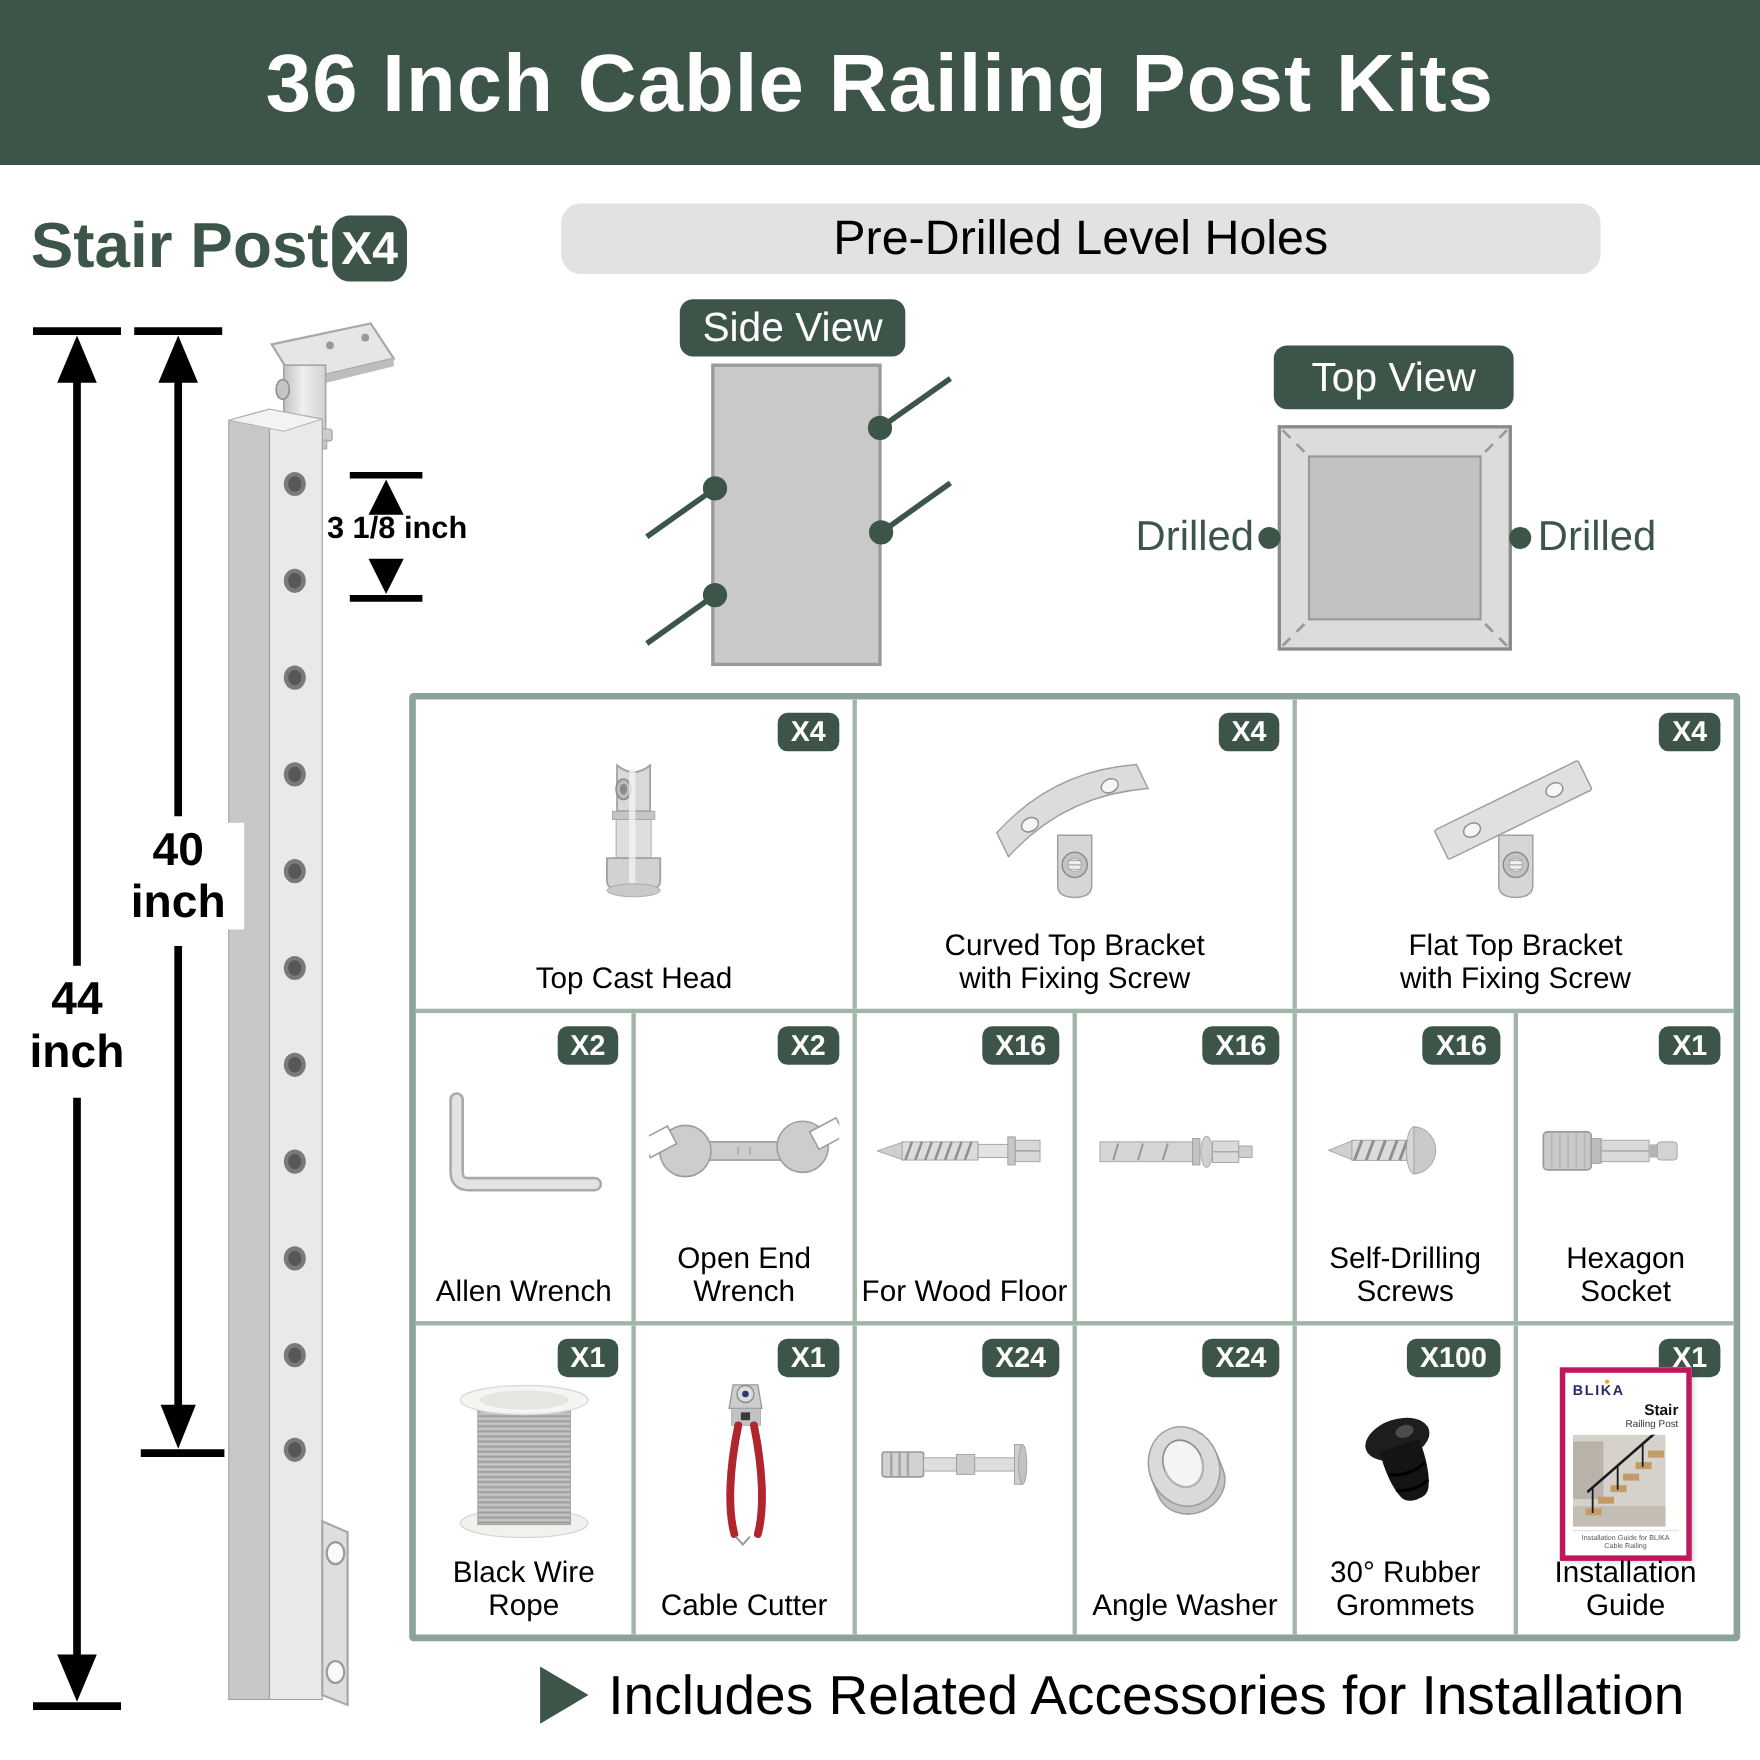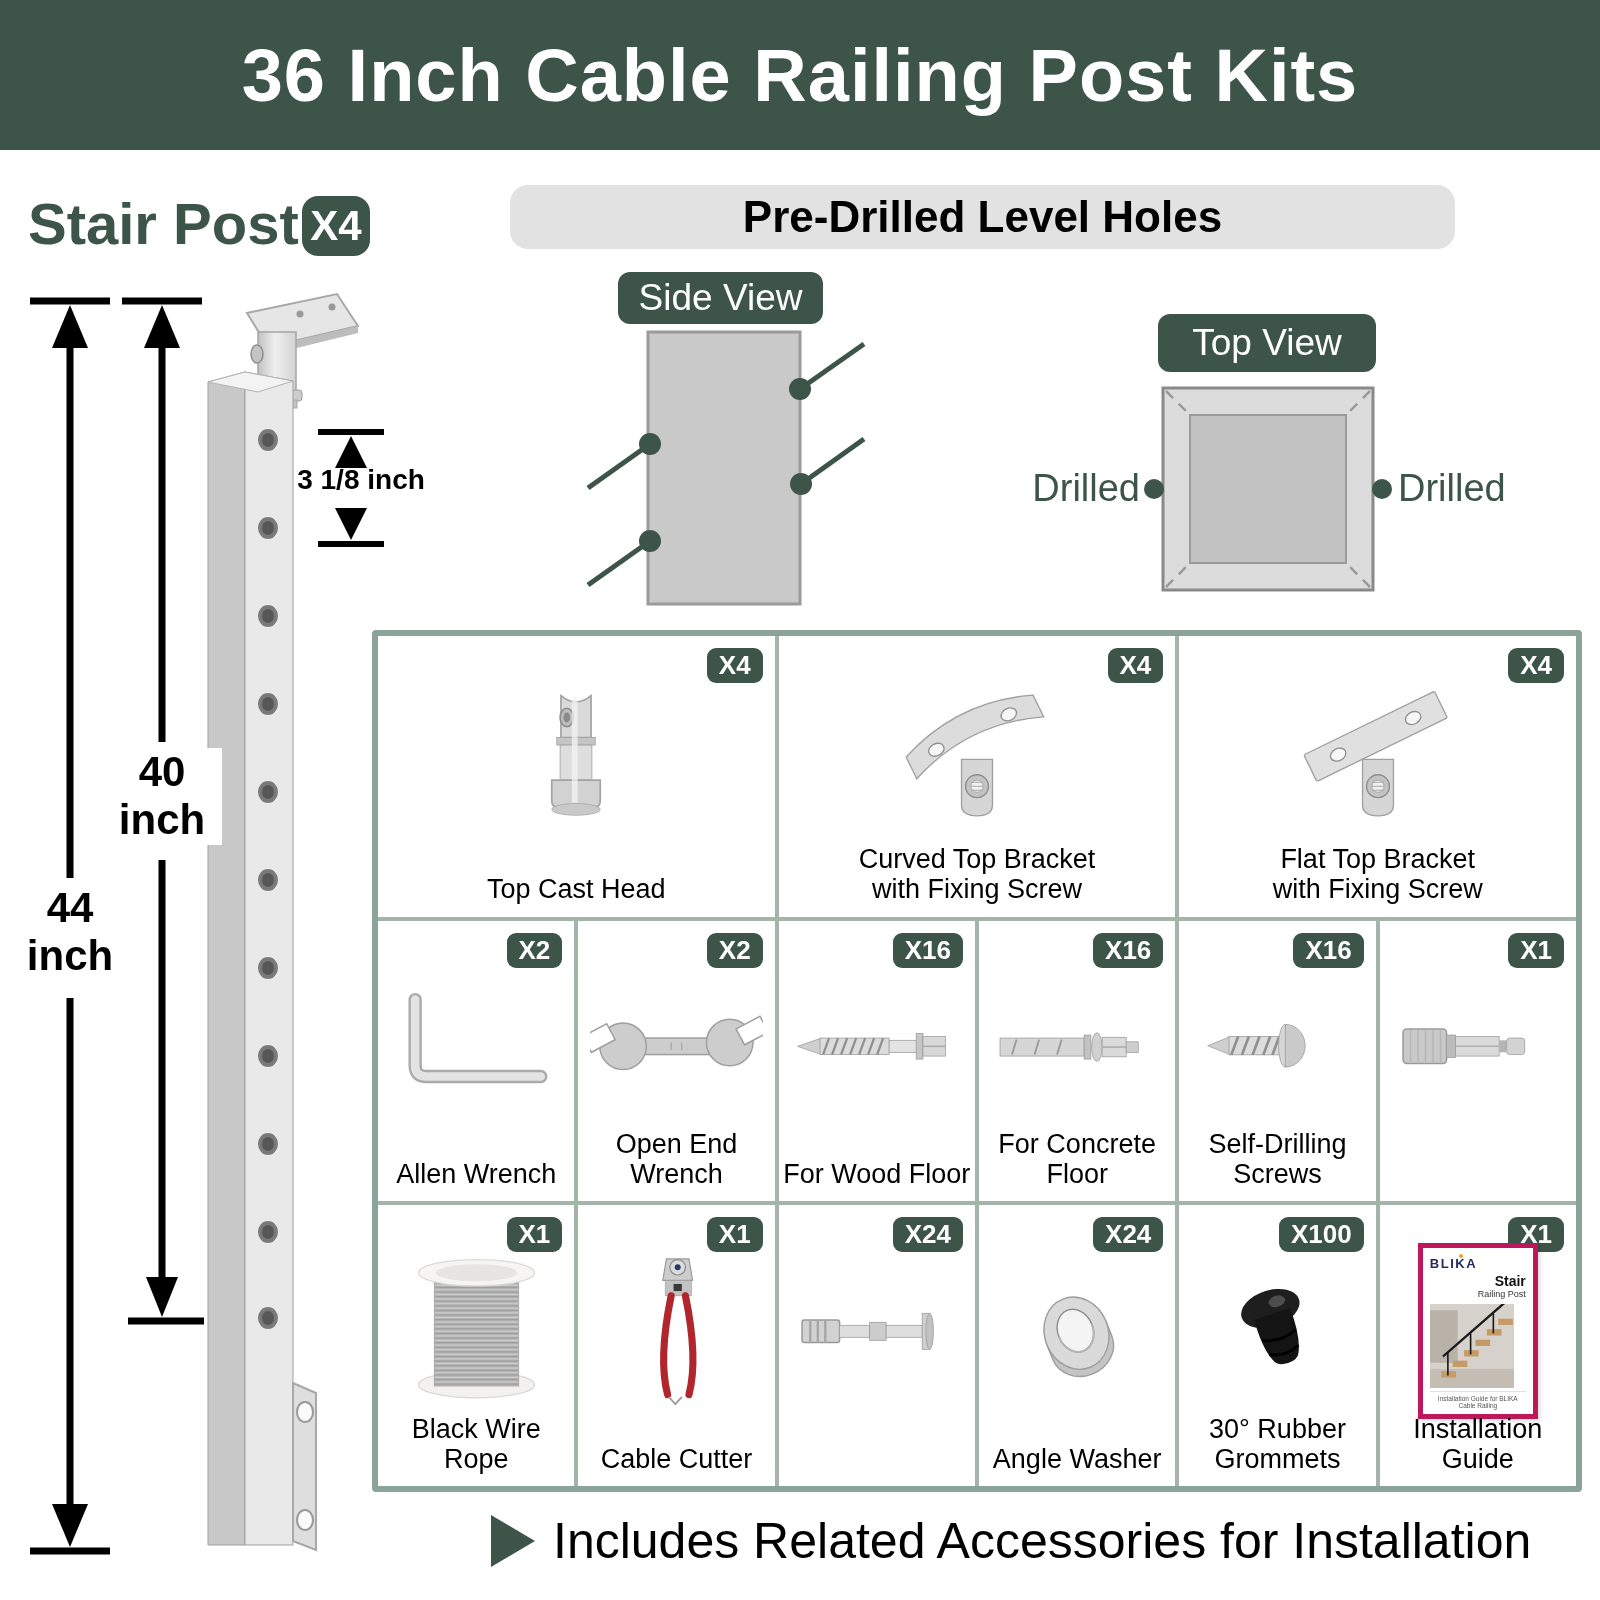--- a/index.html
+++ b/index.html
@@ -24,21 +24,21 @@
   .stair-post-title{position:absolute;left:28px;top:190px;font-size:58px;font-weight:bold;color:var(--green);}
   .post-count-badge{position:absolute;left:302px;top:196px;width:68px;height:60px;background:var(--green);
     color:#fff;font-size:42px;font-weight:bold;border-radius:16px;display:flex;align-items:center;justify-content:center;}
   .dim-label{position:absolute;text-align:center;font-weight:bold;color:#000;line-height:1.15;background:#fff;}
   .dim-44{left:10px;top:884px;width:120px;font-size:42px;}
   .dim-35{left:102px;top:748px;width:120px;font-size:42px;}
   .dim-spacing{left:288px;top:464px;width:146px;font-size:28px;background:transparent;}
 
   
   .predrilled-pill{position:absolute;left:510px;top:185px;width:945px;height:64px;background:#e2e2e2;
-    border-radius:18px;display:flex;align-items:center;justify-content:center;font-size:44px;font-weight:bold;color:#000;}
+    border-radius:18px;display:flex;align-items:center;justify-content:center;font-size:44px;font-weight:normal;color:#000;}
   .view-badge{position:absolute;background:var(--green);color:#fff;border-radius:12px;
     display:flex;align-items:center;justify-content:center;font-size:37px;}
   .side-view-badge{left:618px;top:272px;width:205px;height:52px;}
   .top-view-badge{left:1158px;top:314px;width:218px;height:58px;}
   .drilled-label{position:absolute;top:467px;font-size:38px;color:var(--green);}
   .drilled-left{left:960px;width:180px;text-align:right;}
   .drilled-right{left:1398px;width:200px;text-align:left;}
 
   
   .grid{position:absolute;left:372px;top:630px;width:1210px;height:862px;border:6px solid var(--sage);
@@ -317,22 +317,20 @@
             <svg viewBox="0 0 230 110" width="185">
               <rect x="12" y="44" width="112" height="24" fill="#d6d6d6" stroke="#9a9a9a"></rect>
               <path d="M34,46 l-6,20 M64,46 l-6,20 M94,46 l-6,20" stroke="#9a9a9a" stroke-width="2.5"></path>
               <rect x="124" y="40" width="9" height="32" fill="#c2c2c2" stroke="#9a9a9a"></rect>
               <ellipse cx="141" cy="56" rx="7" ry="19" fill="#d0d0d0" stroke="#9a9a9a"></ellipse>
               <rect x="148" y="43" width="32" height="26" fill="#dadada" stroke="#9a9a9a"></rect>
               <line x1="148" y1="56" x2="180" y2="56" stroke="#aaa" stroke-width="2"></line>
               <rect x="180" y="49" width="16" height="14" fill="#cfcfcf" stroke="#9a9a9a"></rect>
             </svg>
           </div>
-          <div class="cell-label">For Concrete
-Floor</div>
         </div>
         <div class="grid-cell">
           <span class="count-badge">X16</span>
           <div class="cell-icon">
             <svg viewBox="0 0 210 120" width="160">
               <polygon points="14,60 44,48 44,72" fill="#cfcfcf" stroke="#9a9a9a"></polygon>
               <rect x="42" y="48" width="66" height="24" fill="#dcdcdc" stroke="#9a9a9a"></rect>
               <path d="M54,48 l-9,24 M68,48 l-9,24 M82,48 l-9,24 M96,48 l-9,24 M108,48 l-9,24" stroke="#8f8f8f" stroke-width="3.5"></path>
               <ellipse cx="116" cy="60" rx="9" ry="28" fill="#d6d6d6" stroke="#9a9a9a"></ellipse>
               <path d="M116,32 a26,28 0 0 1 0,56 z" fill="#cacaca" stroke="#9a9a9a"></path>
@@ -347,20 +345,21 @@
             <svg viewBox="0 0 230 110" width="185">
               <rect x="16" y="32" width="58" height="46" rx="5" fill="#c9c9c9" stroke="#9a9a9a" stroke-width="2"></rect>
               <path d="M26,34 v42 M36,34 v42 M46,34 v42 M56,34 v42 M66,34 v42" stroke="#b6b6b6" stroke-width="2"></path>
               <rect x="74" y="40" width="12" height="30" fill="#bcbcbc" stroke="#9a9a9a"></rect>
               <rect x="86" y="42" width="58" height="26" fill="#dadada" stroke="#9a9a9a"></rect>
               <line x1="86" y1="55" x2="144" y2="55" stroke="#b0b0b0" stroke-width="2"></line>
               <rect x="144" y="47" width="10" height="16" fill="#b5b5b5"></rect>
               <rect x="154" y="44" width="24" height="22" rx="4" fill="#d3d3d3" stroke="#9a9a9a"></rect>
             </svg>
           </div>
+          <div class="cell-label">Hexagon Socket</div>
         </div>
       </div>
       <div class="grid-row">
         <div class="grid-cell">
           <span class="count-badge">X1</span>
           <div class="cell-icon">
             <svg viewBox="0 0 200 235" width="155">
               <defs>
                 <linearGradient id="wg" x1="0" y1="0" x2="0" y2="7" gradientUnits="userSpaceOnUse" spreadMethod="repeat">
                   <stop offset="0" stop-color="#cdcdcd"></stop>

